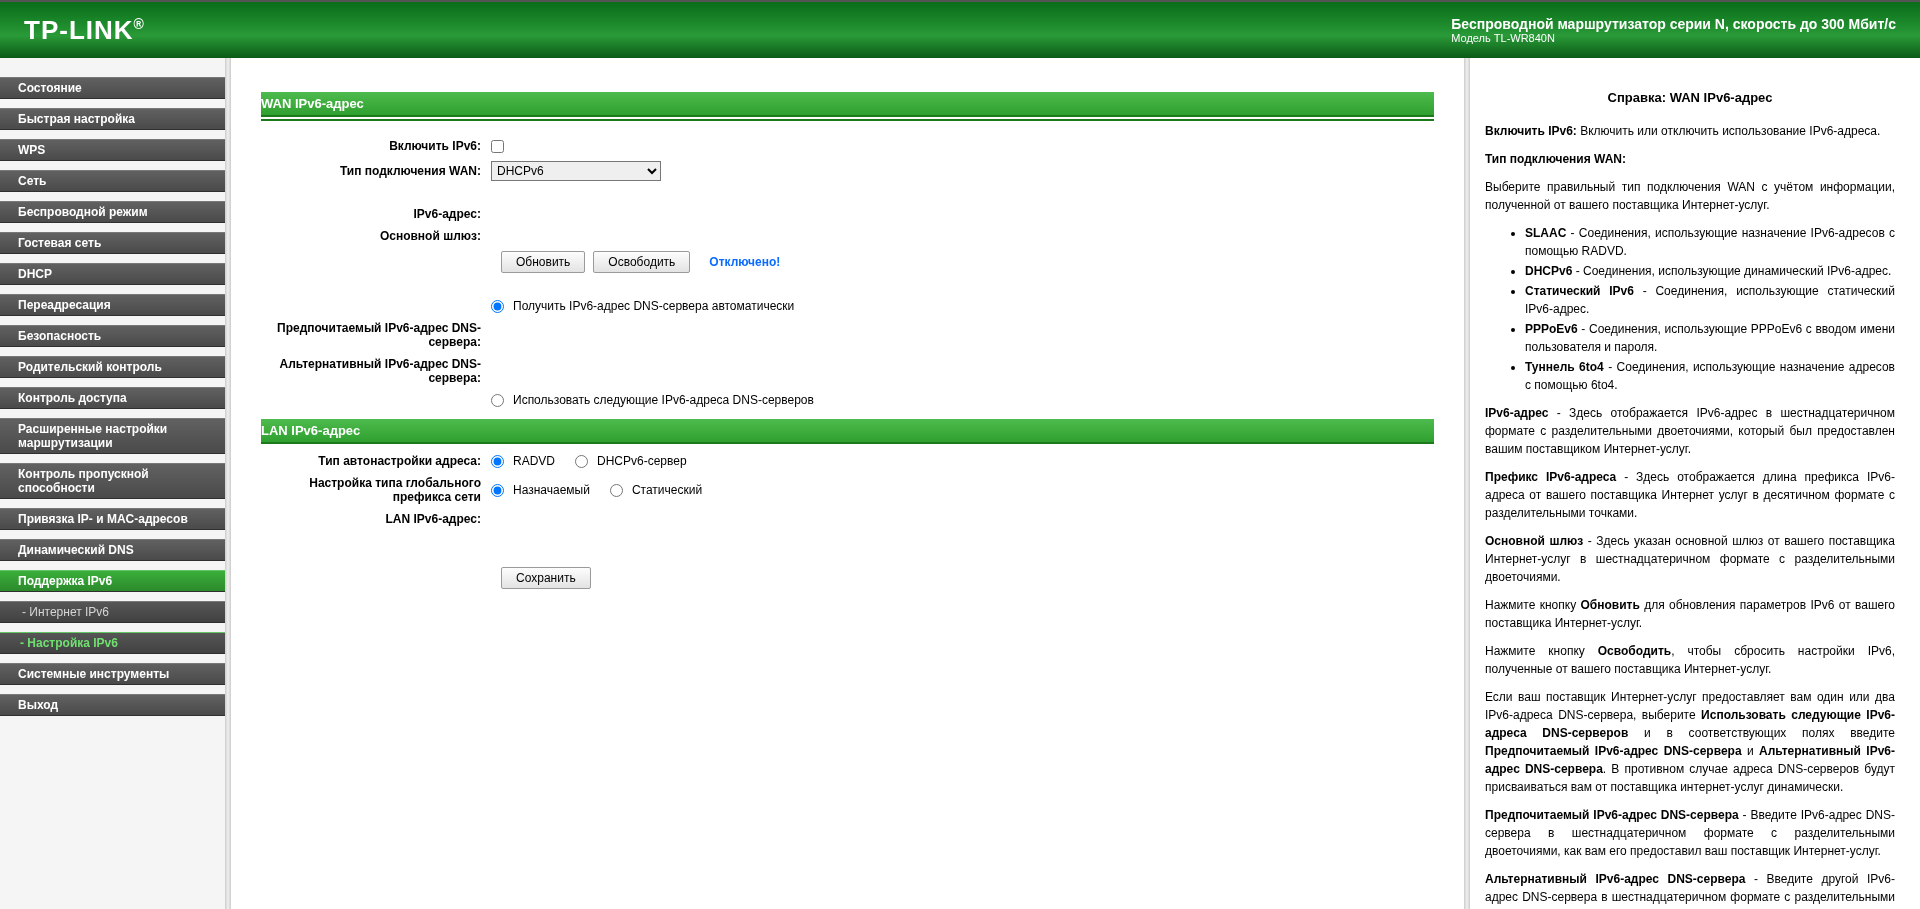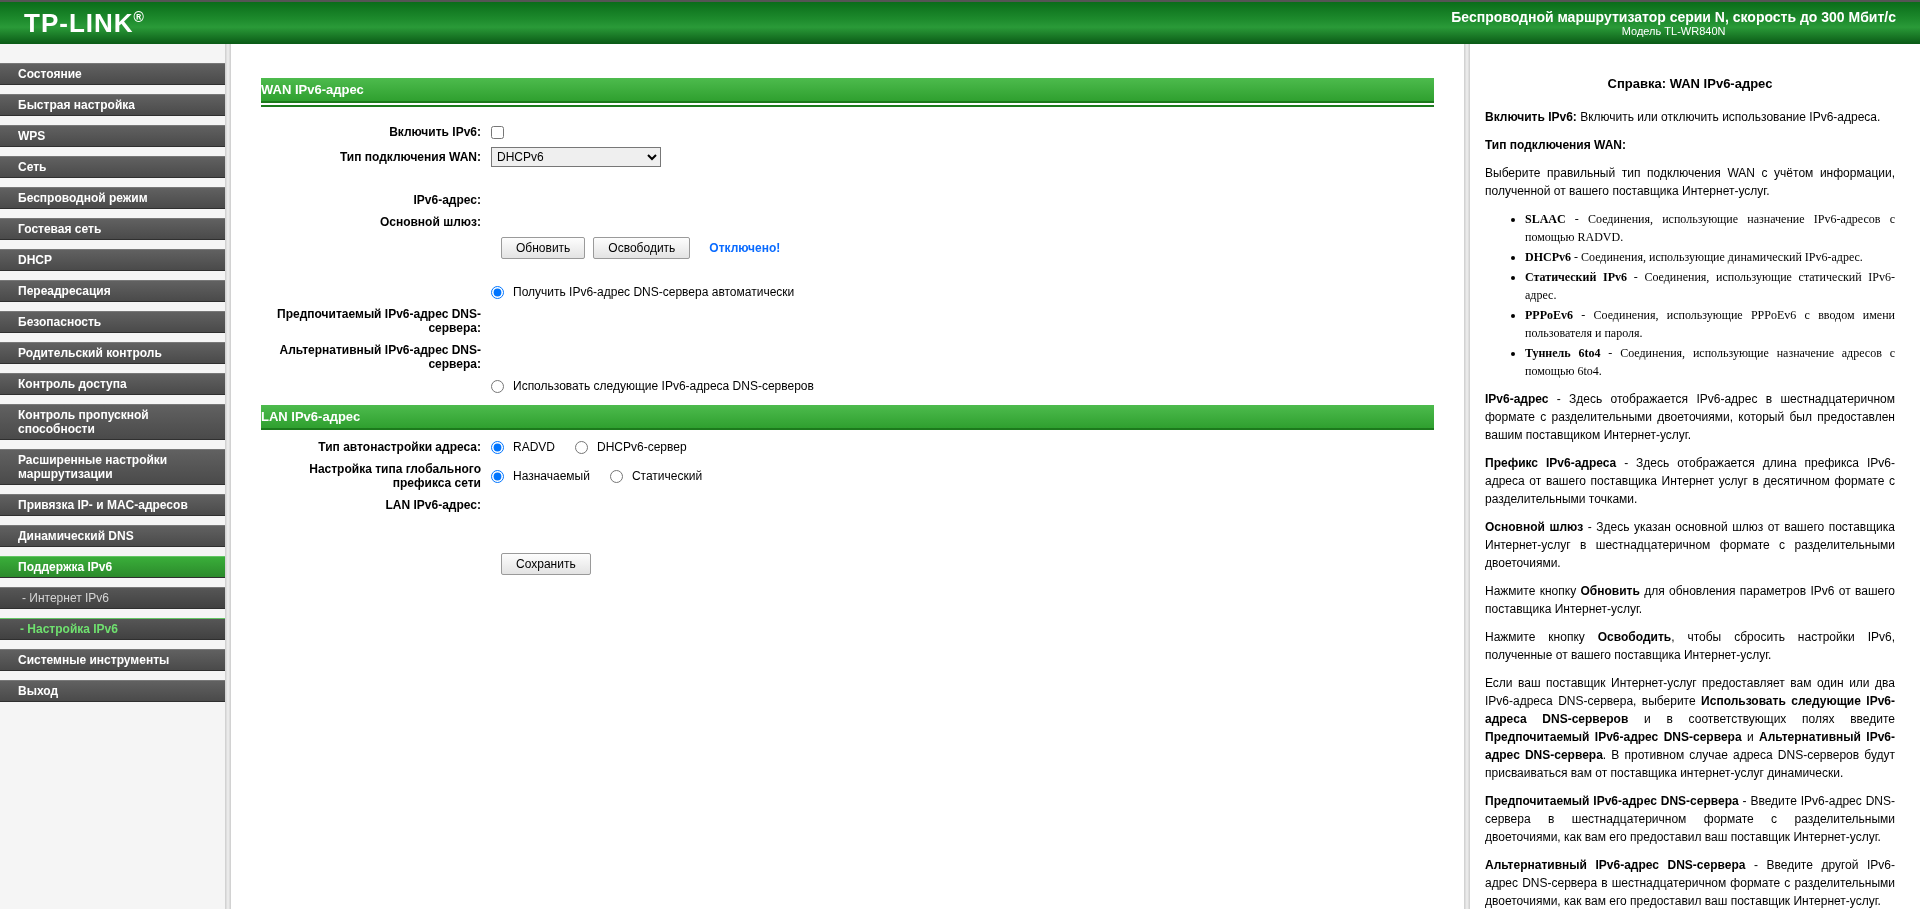--- a/index.html
+++ b/index.html
@@ -1,30 +1,30 @@
 <!DOCTYPE html>
 <html><head>
 <meta charset="utf-8">
 <style>
 * { box-sizing: border-box; margin: 0; padding: 0; }
 body { font-family: Arial, Verdana, sans-serif; font-size: 12px; color: #000; background: #fff; width: 1920px; }
 
 
 .header {
-  height: 44px;
+  height: 58px;
   background: linear-gradient(to bottom, #0a6d1a 0%, #1d8a2c 40%, #2a9a38 60%, #0a5a16 100%);
   border-top: 2px solid #555;
   display: flex;
   justify-content: space-between;
   align-items: center;
   padding: 0 24px;
 }
 .logo { color: #fff; font-size: 26px; font-weight: bold; letter-spacing: 1px; font-family: Arial, sans-serif; }
 .logo-reg { font-size: 14px; vertical-align: super; }
-.header-right { text-align: center; color: #fff; }
+.header-right { text-align: left; color: #fff; }
 .header-title { font-size: 14px; font-weight: bold; }
 .header-model { font-size: 11px; }
 
 
 .layout { display: flex; }
 .sidebar {
   width: 225px;
   background: #f5f5f5;
   padding-top: 10px;
   flex-shrink: 0;
@@ -87,21 +87,21 @@
 .status-text { color: #0a6bff; font-weight: bold; margin-left: 11px; }
 .save-row { margin-left: 240px; margin-top: 41px; }
 
 .space-lg { margin-bottom: 26px; }
 .space-sm { margin-bottom: 12px; }
 
 
 .help-title { font-size: 13px; font-weight: bold; margin-bottom: 14px; text-align: center; }
 .help p { margin-bottom: 10px; text-align: justify; }
 .help b { font-weight: bold; }
-.help ul { margin: 0 0 10px 40px; font-family: Liberation Serif, serif; }
+.help ul { margin: 0 0 10px 40px; }
 .help ul li { margin-bottom: 2px; text-align: justify; }
 .help .sect-label { font-weight: bold; margin-bottom:10px; }
 
 </style>
 </head>
 <body>
 
 <div class="header">
   <div class="logo"><span>TP-LINK</span><span class="logo-reg">®</span></div>
   <div class="header-right">
@@ -117,22 +117,22 @@
     <a class="nav-item">Быстрая настройка</a>
     <a class="nav-item">WPS</a>
     <a class="nav-item">Сеть</a>
     <a class="nav-item">Беспроводной режим</a>
     <a class="nav-item">Гостевая сеть</a>
     <a class="nav-item">DHCP</a>
     <a class="nav-item">Переадресация</a>
     <a class="nav-item">Безопасность</a>
     <a class="nav-item">Родительский контроль</a>
     <a class="nav-item">Контроль доступа</a>
+    <a class="nav-item">Расширенные настройки маршрутизации</a>
     <a class="nav-item">Контроль пропускной способности</a>
-    <a class="nav-item">Расширенные настройки маршрутизации</a>
     <a class="nav-item">Привязка IP- и MAC-адресов</a>
     <a class="nav-item">Динамический DNS</a>
     <a class="nav-item active">Поддержка IPv6</a>
     <a class="nav-item nav-sub">- Интернет IPv6</a>
     <a class="nav-item nav-sub active">- Настройка IPv6</a>
     <a class="nav-item">Системные инструменты</a>
     <a class="nav-item">Выход</a>
   </div>
 
   <div class="divider"></div>

